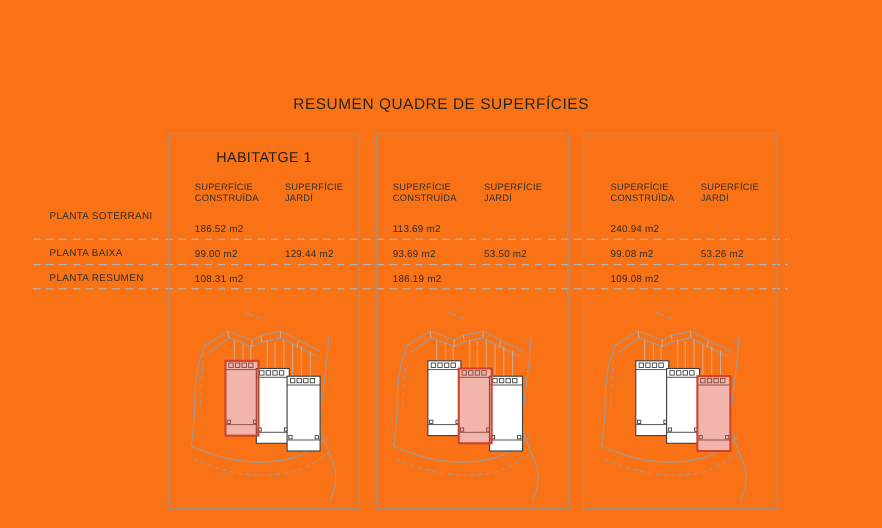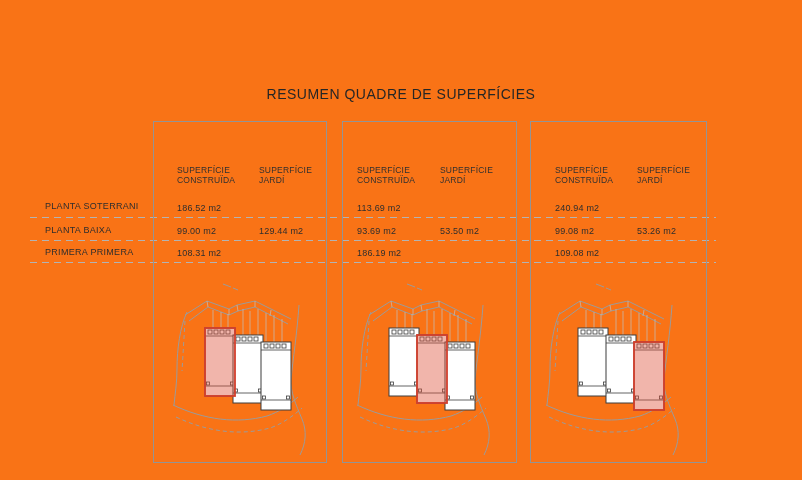--- a/index.html
+++ b/index.html
@@ -22,21 +22,21 @@
   }
   
   .sep{
     position:absolute;left:30px;width:686px;height:1px;
     background:repeating-linear-gradient(90deg,var(--dash-color) 0 7px,transparent 7px 12px);
   }
   .sep-1{top:217px}.sep-2{top:240px}.sep-3{top:262px}
   .row-label{
     position:absolute;left:45px;font-size:9px;letter-spacing:0.3px;color:#2e2e2e;
   }
-  .rl-1{top:201px}.rl-2{top:225px}.rl-3{top:247px}
+  .rl-1{top:191px}.rl-2{top:225px}.rl-3{top:247px}
   .panel{
     position:absolute;top:121px;height:342px;box-sizing:border-box;
     border:1px solid var(--panel-border);background:transparent;
   }
   .panel-1{left:153px;width:174px}
   .panel-2{left:342px;width:175px}
   .panel-3{left:530px;width:177px}
   .panel-title{
     margin-top:13px;text-align:center;font-size:13px;letter-spacing:0.4px;color:#1f1f1f;
   }
@@ -70,21 +70,21 @@
 <div class="sheet">
 
   <h1 class="doc-title">RESUMEN QUADRE DE SUPERFÍCIES</h1>
 
   <div class="sep sep-1"></div>
   <div class="sep sep-2"></div>
   <div class="sep sep-3"></div>
 
   <span class="row-label rl-1">PLANTA SOTERRANI</span>
   <span class="row-label rl-2">PLANTA BAIXA</span>
-  <span class="row-label rl-3">PRIMERA PRIMERA</span>
+  <span class="row-label rl-3">PLANTA RESUMEN</span>
 
   <svg class="defs-holder" aria-hidden="true">
     <defs>
       <g id="unit">
         <rect class="unit-rect" x="0" y="0" width="30" height="68"></rect>
         <path class="u" d="M0,8 L30,8 M0,58 L30,58"></path>
         <rect class="u-sq" x="3" y="2" width="4" height="4"></rect>
         <rect class="u-sq" x="9" y="2" width="4" height="4"></rect>
         <rect class="u-sq" x="15" y="2" width="4" height="4"></rect>
         <rect class="u-sq" x="21" y="2" width="4" height="4"></rect>
@@ -106,20 +106,21 @@
           <path class="dashln" d="M5,138 C37,153 69,157 99,149 C111,145 122,137 131,129"></path>
         </g>
         <use href="#unit" x="34" y="49"></use>
         <use href="#unit" x="62" y="56"></use>
         <use href="#unit" x="90" y="63"></use>
       </g>
     </defs>
   </svg>
 
   <section class="panel panel-1">
+    <div class="panel-title">HABITATGE 1</div>
     <div class="col-header c1">SUPERFÍCIE
 CONSTRUÏDA</div>
     <div class="col-header c2">SUPERFÍCIE
 JARDÍ</div>
     <span class="val v-sot c1">186.52 m2</span>
     <span class="val v-baixa c1">99.00 m2</span>
     <span class="val v-baixa c2">129.44 m2</span>
     <span class="val v-prim c1">108.31 m2</span>
     <svg class="plan" width="150" height="178" viewBox="0 0 150 178">
       <use href="#siteplan"></use>

